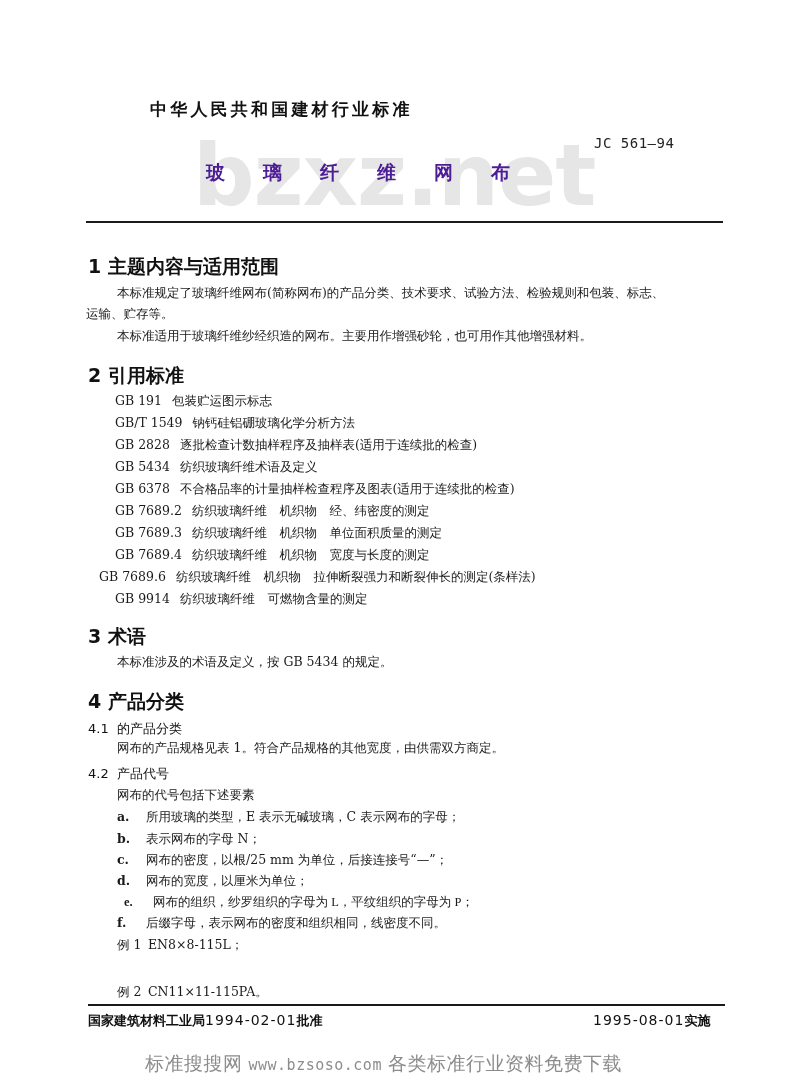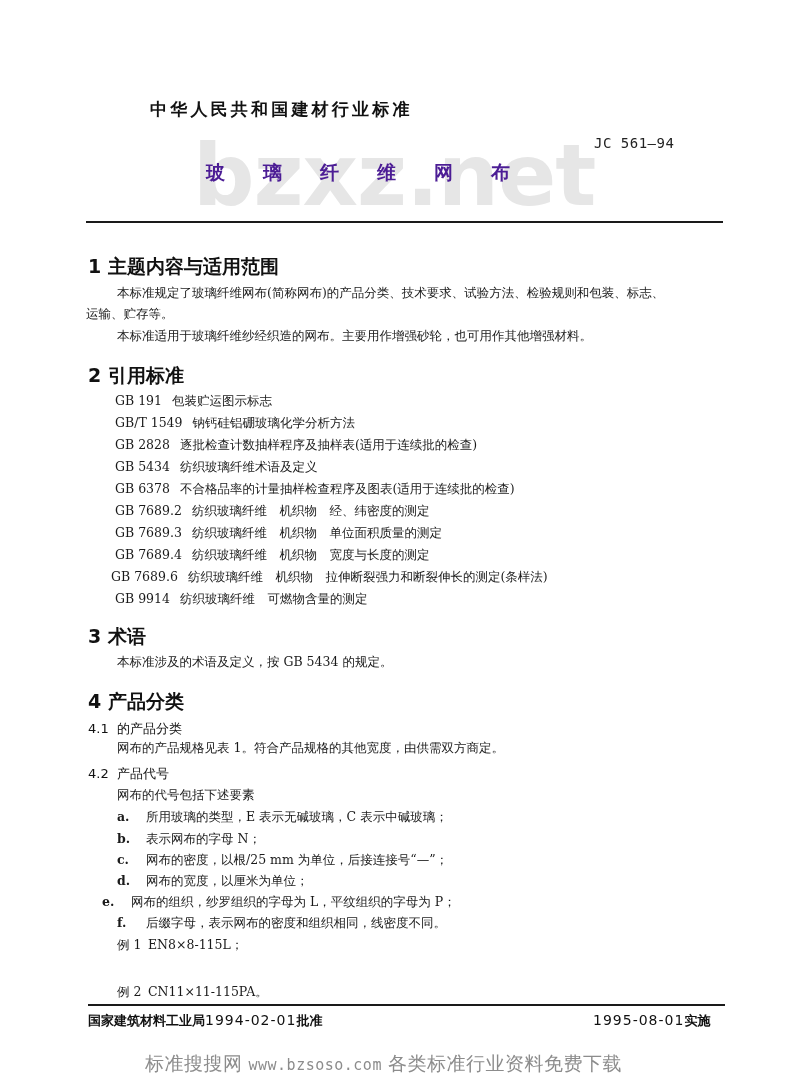--- a/index.html
+++ b/index.html
@@ -139,21 +139,21 @@
 </div>
 <div>
   <div class="abs p ref" style="left:115px; top:393px;"><span class="code">GB 191</span><span>包装贮运图示标志</span></div>
   <div class="abs p ref" style="left:115px; top:415px;"><span class="code">GB/T 1549</span><span>钠钙硅铝硼玻璃化学分析方法</span></div>
   <div class="abs p ref" style="left:115px; top:437px;"><span class="code">GB 2828</span><span>逐批检查计数抽样程序及抽样表(适用于连续批的检查)</span></div>
   <div class="abs p ref" style="left:115px; top:459px;"><span class="code">GB 5434</span><span>纺织玻璃纤维术语及定义</span></div>
   <div class="abs p ref" style="left:115px; top:481px;"><span class="code">GB 6378</span><span>不合格品率的计量抽样检查程序及图表(适用于连续批的检查)</span></div>
   <div class="abs p ref" style="left:115px; top:503px;"><span class="code">GB 7689.2</span><span>纺织玻璃纤维　机织物　经、纬密度的测定</span></div>
   <div class="abs p ref" style="left:115px; top:525px;"><span class="code">GB 7689.3</span><span>纺织玻璃纤维　机织物　单位面积质量的测定</span></div>
   <div class="abs p ref" style="left:115px; top:547px;"><span class="code">GB 7689.4</span><span>纺织玻璃纤维　机织物　宽度与长度的测定</span></div>
-  <div class="abs p ref" style="left:111px; top:569px;"><span class="code">GB 7689.6</span><span>纺织玻璃纤维　机织物　拉伸断裂强力和断裂伸长的测定(条样法)</span></div>
+  <div class="abs p ref" style="left:99px; top:569px;"><span class="code">GB 7689.6</span><span>纺织玻璃纤维　机织物　拉伸断裂强力和断裂伸长的测定(条样法)</span></div>
   <div class="abs p ref" style="left:115px; top:591px;"><span class="code">GB 9914</span><span>纺织玻璃纤维　可燃物含量的测定</span></div>
 </div>
 
 <div class="abs h1" style="left:88px; top:624px;">
   <span class="num">3</span><span>术语</span>
 </div>
 <div class="abs p" style="left:117px; top:654px;">本标准涉及的术语及定义，按 GB 5434 的规定。</div>
 
 <div class="abs h1" style="left:88px; top:689px;">
   <span class="num">4</span><span>产品分类</span>
@@ -163,25 +163,25 @@
   <span class="num">4.1</span><span>的产品分类</span>
 </div>
 <div class="abs p" style="left:117px; top:740px;">网布的产品规格见表 1。符合产品规格的其他宽度，由供需双方商定。</div>
 
 <div class="abs h2" style="left:88px; top:765px;">
   <span class="num">4.2</span><span>产品代号</span>
 </div>
 <div class="abs p" style="left:117px; top:787px;">网布的代号包括下述要素</div>
 
 <div>
-  <div class="abs p item" style="left:117px; top:809px;"><span class="mark">a.</span><span>所用玻璃的类型，E 表示无碱玻璃，C 表示中碱玻璃；</span></div>
+  <div class="abs p item" style="left:117px; top:809px;"><span class="mark">a.</span><span>所用玻璃的类型，E 表示无碱玻璃，C 表示网布的字母；</span></div>
   <div class="abs p item" style="left:117px; top:831px;"><span class="mark">b.</span><span>表示网布的字母 N；</span></div>
   <div class="abs p item" style="left:117px; top:852px;"><span class="mark">c.</span><span>网布的密度，以根/25 mm 为单位，后接连接号“—”；</span></div>
   <div class="abs p item" style="left:117px; top:873px;"><span class="mark">d.</span><span>网布的宽度，以厘米为单位；</span></div>
-  <div class="abs p item" style="left:102px; top:894px;"><span class="mark">e.</span><span>网布的组织，纱罗组织的字母为 L，平纹组织的字母为 P；</span></div>
+  <div class="abs p item" style="left:124px; top:894px;font-family:Liberation Serif, serif;"><span class="mark">e.</span><span>网布的组织，纱罗组织的字母为 L，平纹组织的字母为 P；</span></div>
   <div class="abs p item" style="left:117px; top:915px;"><span class="mark">f.</span><span>后缀字母，表示网布的密度和组织相同，线密度不同。</span></div>
 </div>
 
 <div>
   <div class="abs p ex" style="left:117px; top:937px;"><span class="mark">例 1</span><span>EN8×8-115L；</span></div>
   <div class="abs p ex" style="left:117px; top:959px;margin-top:25px;"><span class="mark">例 2</span><span>CN11×11-115PA。</span></div>
 </div>
 
 <div class="rule rule-bottom"></div>
 <div class="abs footer-left">

